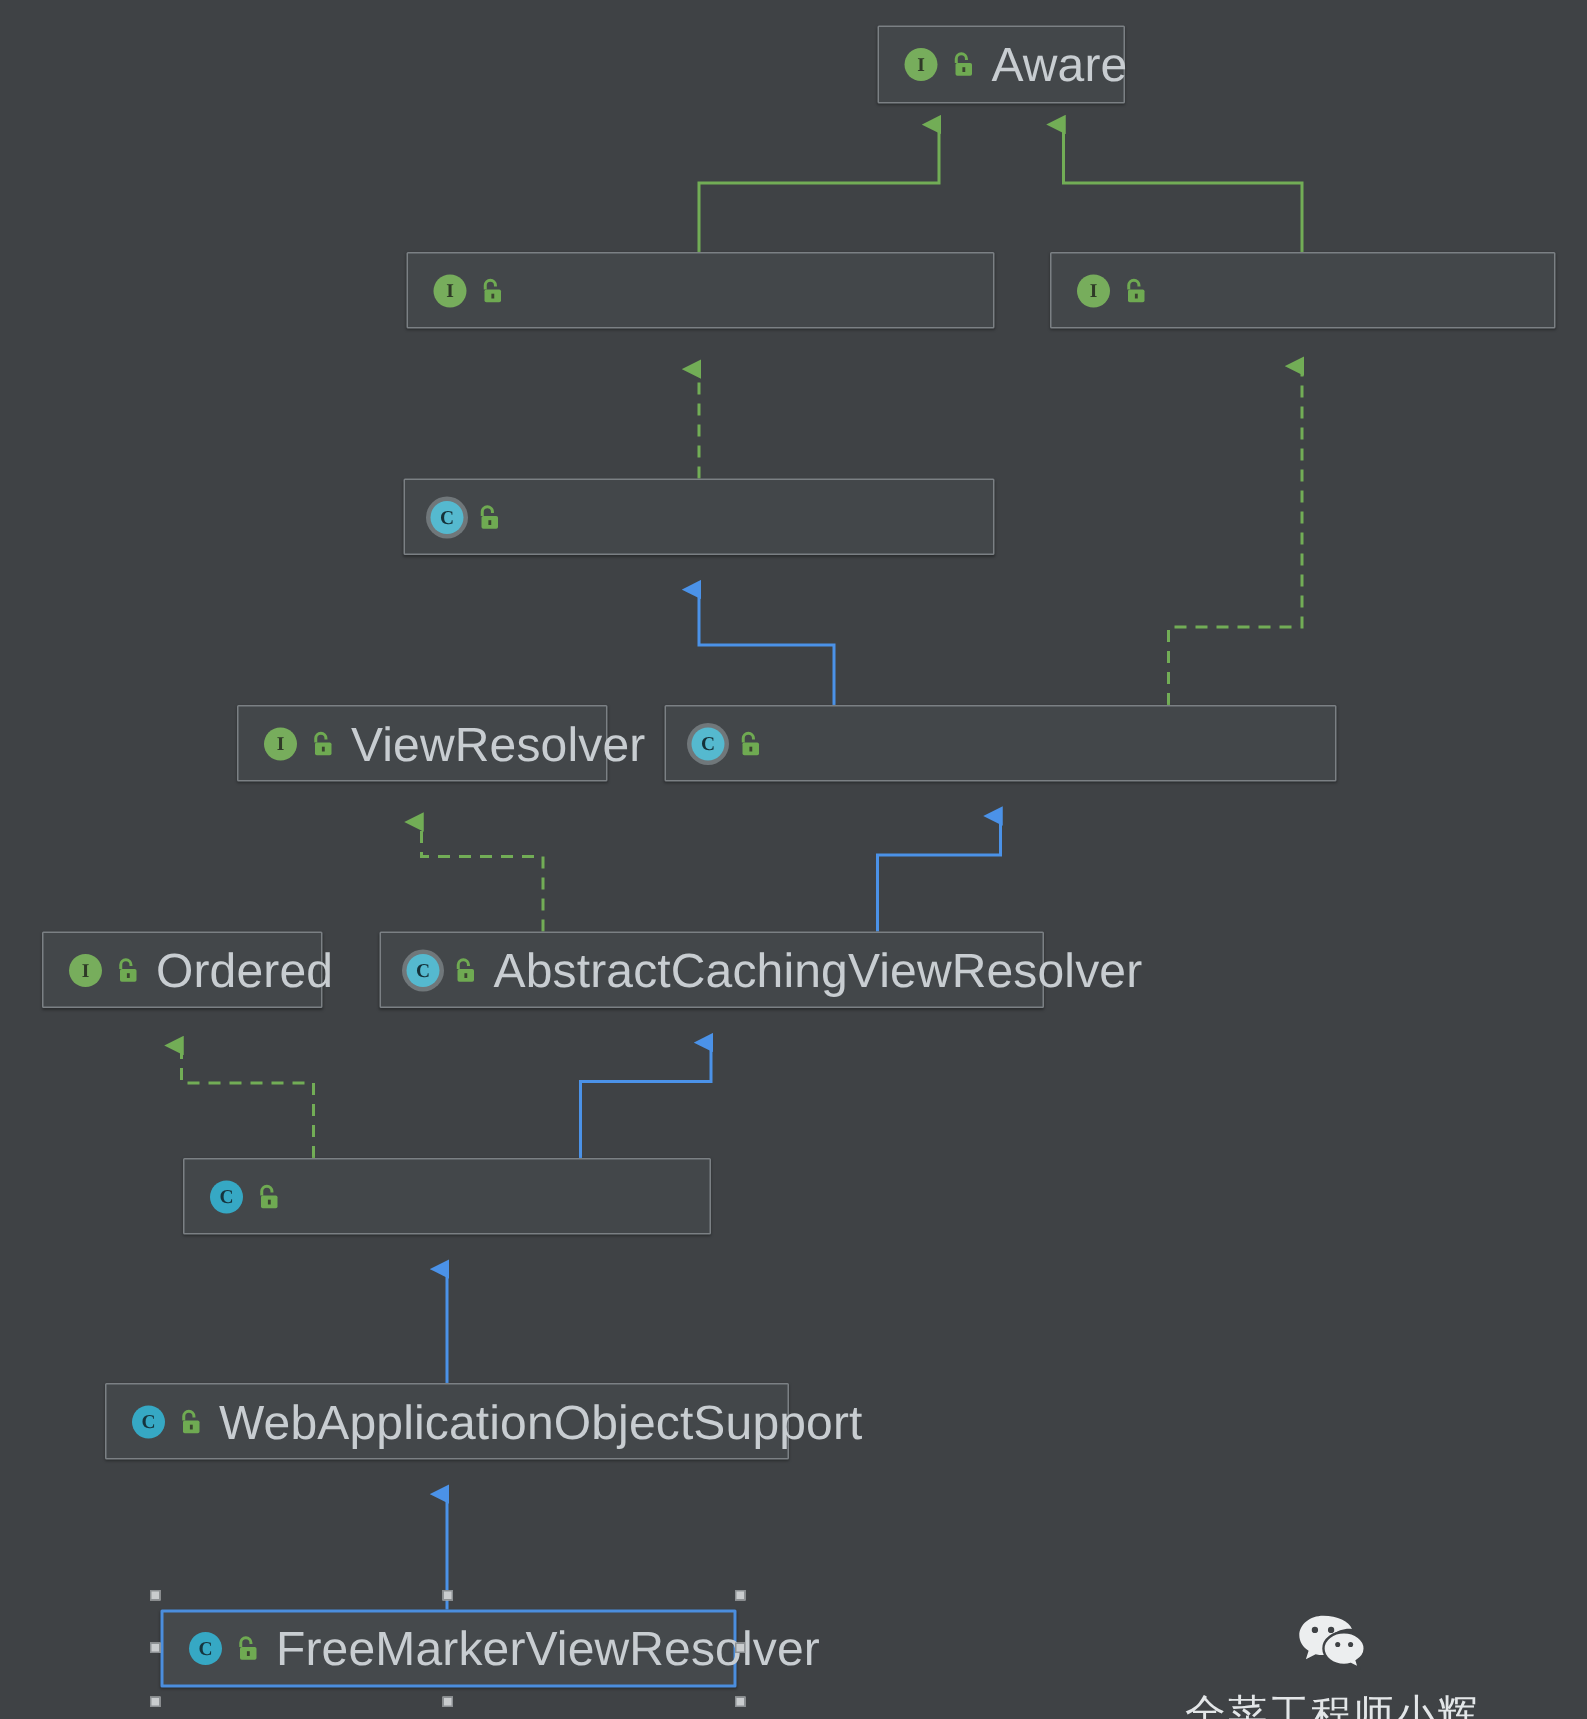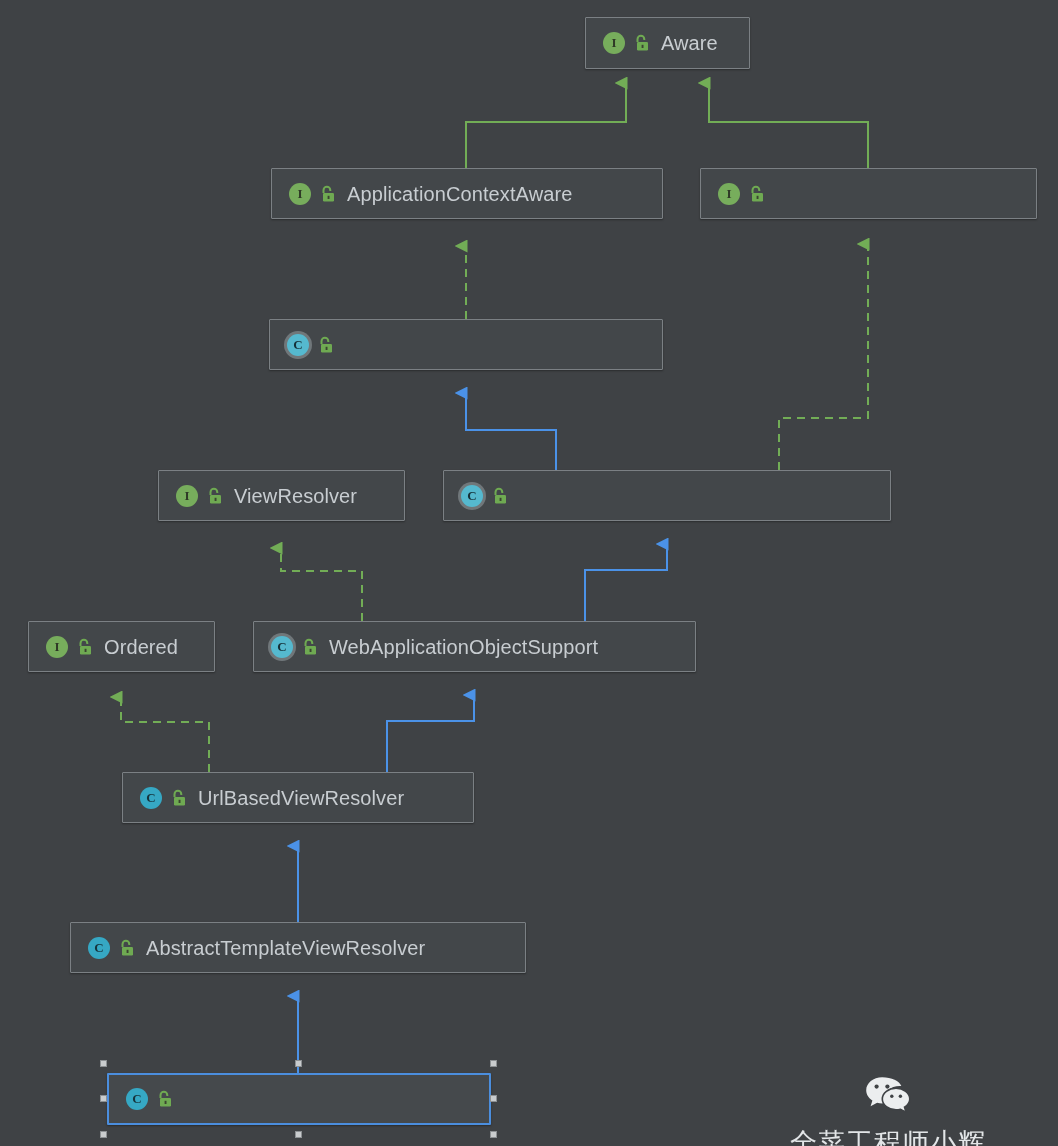--- a/index.html
+++ b/index.html
@@ -45,21 +45,21 @@
     border-radius: 1px;
     box-shadow: 0 1px 2px rgba(0,0,0,0.35);
   }
   .node.selected {
     border: 2px solid #4b8ede;
     background: #45494c;
   }
 
   .node-label {
     color: #c8cdd1;
-    font-size: 20px;
+    font-size: 32px;
     line-height: 1;
     white-space: nowrap;
     letter-spacing: 0.1px;
     margin-left: 10px;
   }
 
   
   .kind-icon {
     width: 28px;
     height: 28px;
@@ -191,21 +191,20 @@
     <span class="kind-icon kind-interface">
       <span class="disc">I</span>
     </span>
     <span class="lock-icon">
       <svg viewBox="0 0 18 20" width="18" height="20">
         <path d="M4.5,9 V6.2 A3.4,3.4 0 0 1 11.3,6.2 V7" fill="none" stroke="#6faa52" stroke-width="2"></path>
         <rect x="4" y="9" width="11" height="8.5" rx="1.2" fill="#6faa52"></rect>
         <rect x="8.6" y="11.8" width="1.9" height="3.2" fill="#3b4430"></rect>
       </svg>
     </span>
-    <span class="node-label">ApplicationContextAware</span>
   </div>
 
   <div class="node kind-interface" style="left:700px; top:168px; width:337px; height:51px;">
     <span class="kind-icon kind-interface">
       <span class="disc">I</span>
     </span>
     <span class="lock-icon">
       <svg viewBox="0 0 18 20" width="18" height="20">
         <path d="M4.5,9 V6.2 A3.4,3.4 0 0 1 11.3,6.2 V7" fill="none" stroke="#6faa52" stroke-width="2"></path>
         <rect x="4" y="9" width="11" height="8.5" rx="1.2" fill="#6faa52"></rect>
@@ -272,62 +271,62 @@
     <span class="kind-icon kind-abstract">
       <span class="disc">C</span>
     </span>
     <span class="lock-icon">
       <svg viewBox="0 0 18 20" width="18" height="20">
         <path d="M4.5,9 V6.2 A3.4,3.4 0 0 1 11.3,6.2 V7" fill="none" stroke="#6faa52" stroke-width="2"></path>
         <rect x="4" y="9" width="11" height="8.5" rx="1.2" fill="#6faa52"></rect>
         <rect x="8.6" y="11.8" width="1.9" height="3.2" fill="#3b4430"></rect>
       </svg>
     </span>
-    <span class="node-label">WebApplicationObjectSupport</span>
+    <span class="node-label">AbstractCachingViewResolver</span>
   </div>
 
   <div class="node kind-class" style="left:122px; top:772px; width:352px; height:51px;">
     <span class="kind-icon kind-class">
       <span class="disc">C</span>
     </span>
     <span class="lock-icon">
       <svg viewBox="0 0 18 20" width="18" height="20">
         <path d="M4.5,9 V6.2 A3.4,3.4 0 0 1 11.3,6.2 V7" fill="none" stroke="#6faa52" stroke-width="2"></path>
         <rect x="4" y="9" width="11" height="8.5" rx="1.2" fill="#6faa52"></rect>
         <rect x="8.6" y="11.8" width="1.9" height="3.2" fill="#3b4430"></rect>
       </svg>
     </span>
-    <span class="node-label">UrlBasedViewResolver</span>
   </div>
 
   <div class="node kind-class" style="left:70px; top:922px; width:456px; height:51px;">
     <span class="kind-icon kind-class">
       <span class="disc">C</span>
     </span>
     <span class="lock-icon">
       <svg viewBox="0 0 18 20" width="18" height="20">
         <path d="M4.5,9 V6.2 A3.4,3.4 0 0 1 11.3,6.2 V7" fill="none" stroke="#6faa52" stroke-width="2"></path>
         <rect x="4" y="9" width="11" height="8.5" rx="1.2" fill="#6faa52"></rect>
         <rect x="8.6" y="11.8" width="1.9" height="3.2" fill="#3b4430"></rect>
       </svg>
     </span>
-    <span class="node-label">AbstractTemplateViewResolver</span>
+    <span class="node-label">WebApplicationObjectSupport</span>
   </div>
 
   <div class="node kind-class selected" style="left:107px; top:1073px; width:384px; height:52px;">
     <span class="kind-icon kind-class">
       <span class="disc">C</span>
     </span>
     <span class="lock-icon">
       <svg viewBox="0 0 18 20" width="18" height="20">
         <path d="M4.5,9 V6.2 A3.4,3.4 0 0 1 11.3,6.2 V7" fill="none" stroke="#6faa52" stroke-width="2"></path>
         <rect x="4" y="9" width="11" height="8.5" rx="1.2" fill="#6faa52"></rect>
         <rect x="8.6" y="11.8" width="1.9" height="3.2" fill="#3b4430"></rect>
       </svg>
     </span>
+    <span class="node-label">FreeMarkerViewResolver</span>
   </div>
 
   <div class="handle" style="left:100px;  top:1060px;"></div>
   <div class="handle" style="left:295px;  top:1060px;"></div>
   <div class="handle" style="left:490px;  top:1060px;"></div>
   <div class="handle" style="left:100px;  top:1095px;"></div>
   <div class="handle" style="left:490px;  top:1095px;"></div>
   <div class="handle" style="left:100px;  top:1131px;"></div>
   <div class="handle" style="left:295px;  top:1131px;"></div>
   <div class="handle" style="left:490px;  top:1131px;"></div>

